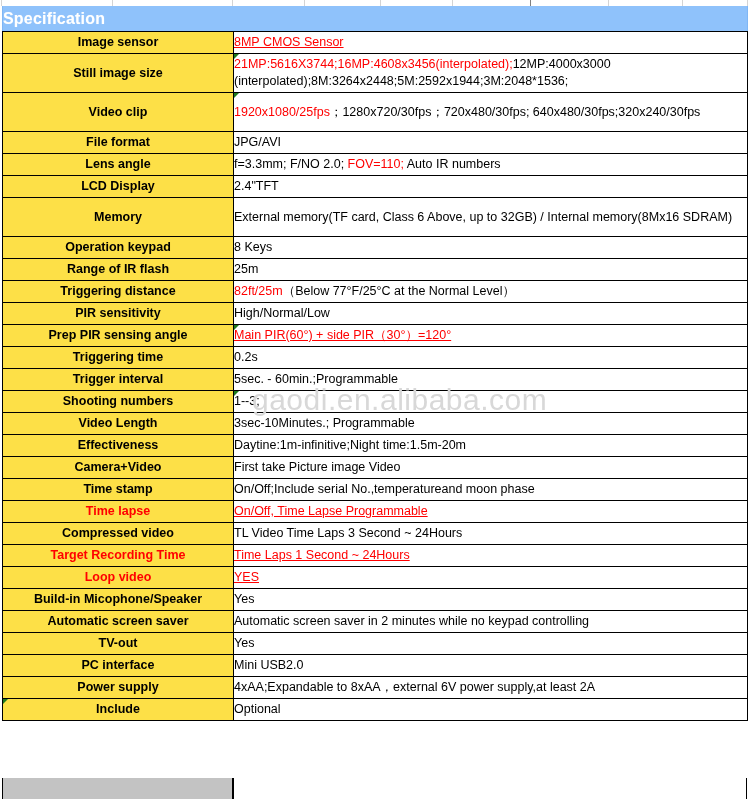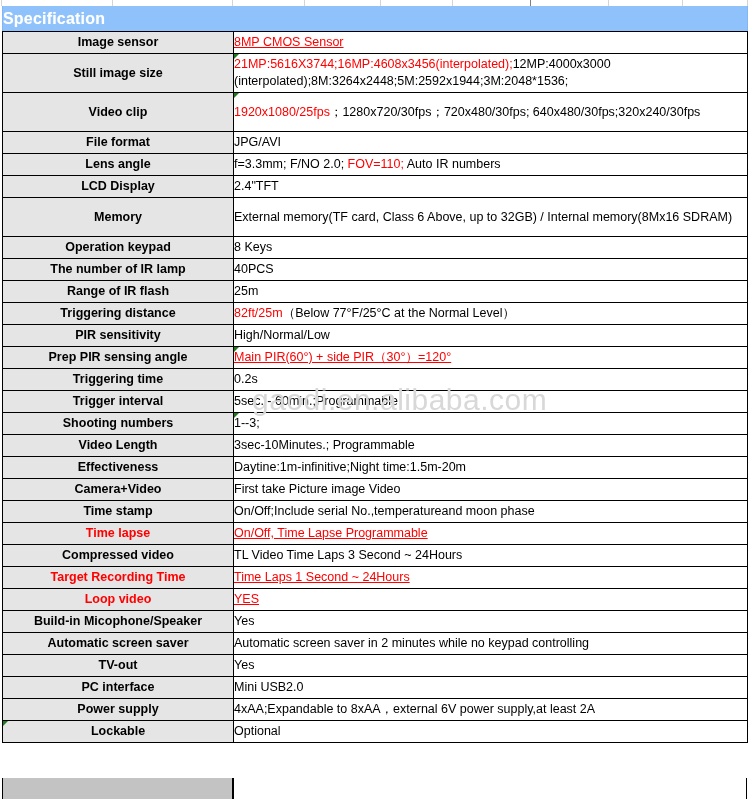--- a/index.html
+++ b/index.html
@@ -68,21 +68,21 @@
     font-size: 16px;
     height: 25px;
     letter-spacing: 0.2px;
     text-shadow: 0 0 1px rgba(255,255,255,0.35);
     border: 1px solid #7fb6f5;
     border-bottom: 1px solid #000000;
   }
 
   
   td.label {
-    background: #e5e5e5;
+    background: #fde047;
     text-align: center;
     font-weight: bold;
     font-size: 12.5px;
     color: #000000;
     padding: 2px 3px;
     line-height: 15px;
     margin-top: 32px;
   }
   td.label.red { color: #ff0000; }
 
@@ -222,24 +222,20 @@
         </tr>
         <tr class="tall">
           <td class="label">Memory</td>
           <td class="value">External memory(TF card, Class 6 Above, up to 32GB) / Internal memory(8Mx16 SDRAM)</td>
         </tr>
         <tr class="normal">
           <td class="label">Operation keypad</td>
           <td class="value">8 Keys</td>
         </tr>
         <tr class="normal">
-          <td class="label">The number of IR lamp</td>
-          <td class="value">40PCS</td>
-        </tr>
-        <tr class="normal">
           <td class="label">Range of IR flash</td>
           <td class="value">25m</td>
         </tr>
         <tr class="normal">
           <td class="label">Triggering distance</td>
           <td class="value"><span class="r">82ft/25m</span><span class="k">（Below 77°F/25°C at the Normal Level）</span></td>
         </tr>
         <tr class="normal">
           <td class="label">PIR sensitivity</td>
           <td class="value">High/Normal/Low</td>
@@ -306,21 +302,21 @@
         </tr>
         <tr class="normal">
           <td class="label">PC interface</td>
           <td class="value">Mini USB2.0</td>
         </tr>
         <tr class="normal">
           <td class="label">Power supply</td>
           <td class="value">4xAA;Expandable to 8xAA，external 6V power supply,at least 2A</td>
         </tr>
         <tr class="normal">
-          <td class="label mark">Lockable</td>
+          <td class="label mark">Include</td>
           <td class="value">Optional</td>
         </tr>
       </tbody>
   </table>
 </div>
 
 <div id="watermark">gaodi.en.alibaba.com</div>
 
 <div id="bottom-partial">
   <div class="bp-label"></div>

